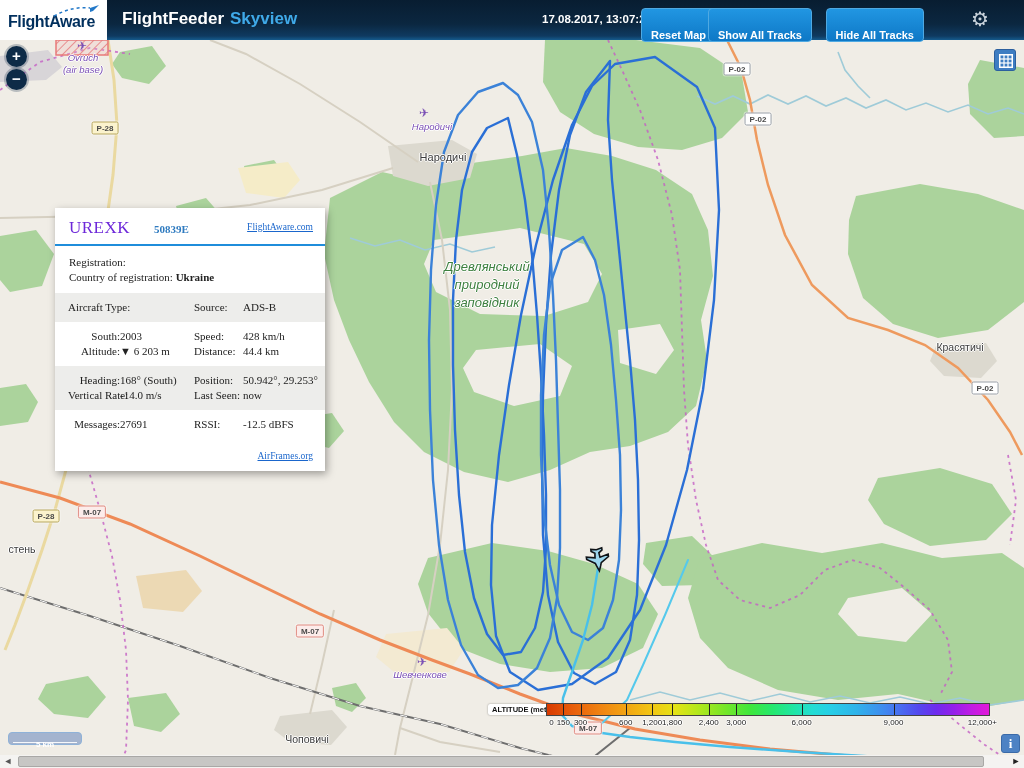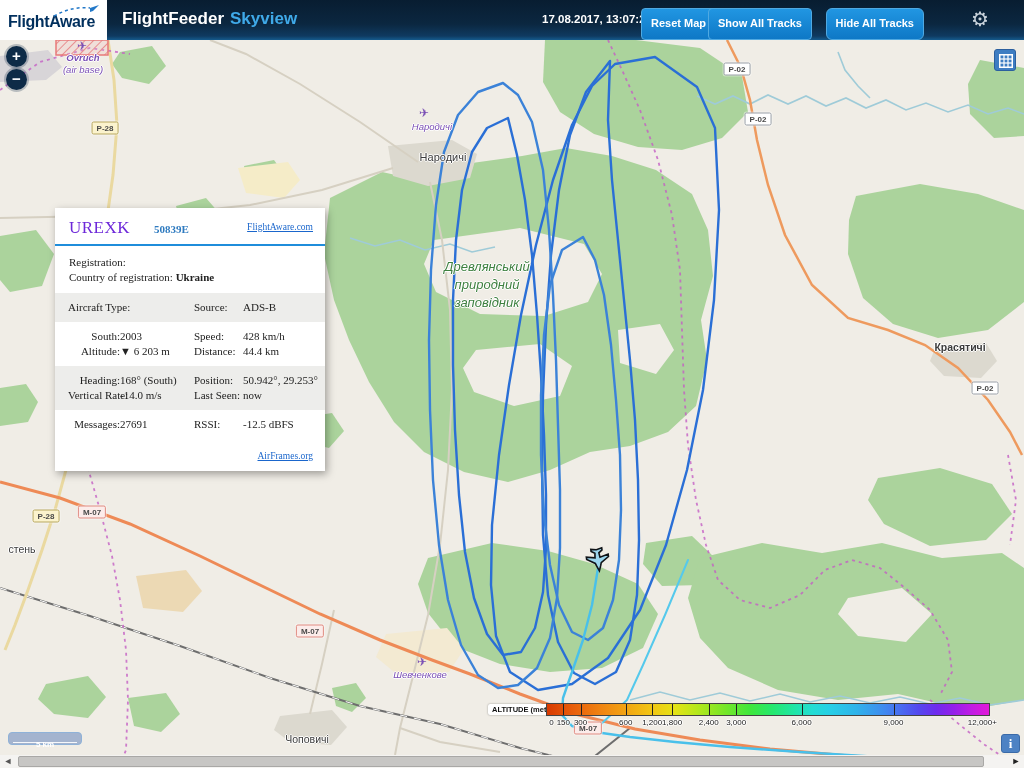--- a/index.html
+++ b/index.html
@@ -8,23 +8,23 @@
 
   
   #header { position:absolute; left:0; top:0; width:1024px; height:40px;
     background:linear-gradient(180deg,#081d31 0%,#0b2740 60%,#0f3a60 90%,#155a8c 100%); z-index:50; }
   #logo-box { position:absolute; left:0; top:0; width:107px; height:40px; background:#ffffff; }
   #logo-text { position:absolute; left:8px; top:13px; font-size:16px; font-weight:bold; color:#002f5d; letter-spacing:-0.4px; }
   #logo-swoosh { position:absolute; left:52px; top:2px; }
   #app-title { position:absolute; left:122px; top:9px; font-size:17px; font-weight:bold; color:#ffffff; }
   #app-title .sub { color:#3fa9e8; margin-left:6px; }
   #clock { position:absolute; right:372px; top:13px; font-size:11.5px; font-weight:bold; color:#ffffff; }
-  .hdr-btn { position:absolute; top:8px; height:32px; padding:4px 9px; font-size:11px; font-weight:bold; color:#ffffff;
+  .hdr-btn { position:absolute; top:8px; height:23px; padding:16px 9px; font-size:11px; font-weight:bold; color:#ffffff;
     background:linear-gradient(180deg,#2196e2,#0e78c6); border:1px solid #4fa9e2; border-radius:4px; line-height:21px; text-align:center; cursor:pointer; }
-  #btn-reset { right:308px; } #btn-show { right:212px; } #btn-hide { right:100px;border-radius:6px; }
+  #btn-reset { right:308px; } #btn-show { right:212px; } #btn-hide { right:100px; }
   #gear { position:absolute; right:35px; top:7px; font-size:20px; color:#c9d3dc; cursor:pointer; }
 
   
   #map { position:absolute; left:0; top:40px; width:1024px; height:715px; background:#f0ede6; overflow:hidden; }
   #map svg { position:absolute; left:0; top:0; }
   .maplabel { position:absolute; transform:translate(-50%,-50%); white-space:nowrap; color:#3c3c3c;
     text-shadow:1px 0 0 #fff,-1px 0 0 #fff,0 1px 0 #fff,0 -1px 0 #fff; }
   .town { font-size:10.5px; }
   .town-big { font-size:11px; }
   .air { color:#7a4fb5; font-style:italic; font-size:9.5px; }
@@ -185,33 +185,33 @@
         <polygon points="583,197 562,210 550,245 544,295 541,355 541,415 544,475 550,525 559,565 572,592 588,600 603,588 613,560 619,520 621,470 620,415 616,360 611,305 604,255 595,220" stroke="#3b82d8" stroke-width="2.4"></polygon>
         <polyline points="598,528 592,565 583,600 572,632 563,658 562,675 572,686 595,692 630,697 675,702 730,707 800,712 880,717 960,721 1024,724" stroke="#49c0ea" stroke-width="2.4"></polyline>
         <polyline points="688,520 665,575 643,625 627,660 600,685" stroke="#55c9ec" stroke-width="2"></polyline>
       </g>
 
       <g transform="translate(598,521) rotate(172)">
         <path d="M0,-10 L2,-5 L3,-2 L11,3 L11,5.5 L2.5,3.5 L2,8 L5.5,10.5 L5.5,12.5 L0,11.3 L-5.5,12.5 L-5.5,10.5 L-2,8 L-2.5,3.5 L-11,5.5 L-11,3 L-3,-2 L-2,-5 Z" fill="#9bd6ee" stroke="#101418" stroke-width="1.6"></path>
       </g>
     </svg>
 
-    <div class="maplabel air" style="left:83px; top:17px;font-weight:bold;">Ovruch</div>
+    <div class="maplabel air" style="left:83px; top:17px;">Ovruch</div>
     <div class="maplabel air" style="left:83px; top:29px;">(air base)</div>
     <div class="maplabel air-plane" style="left:82px; top:6px;">✈</div>
 
     <div class="maplabel air-plane" style="left:424px; top:73px;">✈</div>
     <div class="maplabel air" style="left:432px; top:86px;">Народичі</div>
     <div class="maplabel town-big" style="left:443px; top:117px;">Народичі</div>
 
     <div class="maplabel reserve" style="left:487px; top:227px;">Древлянський</div>
     <div class="maplabel reserve" style="left:487px; top:245px;">природний</div>
     <div class="maplabel reserve" style="left:487px; top:263px;">заповідник</div>
 
-    <div class="maplabel town" style="left:960px; top:307px;font-weight:bold;">Красятичі</div>
+    <div class="maplabel town" style="left:960px; top:307px;">Красятичі</div>
     <div class="maplabel town" style="left:307px; top:699px;">Чоповичі</div>
     <div class="maplabel town" style="left:22px; top:509px; transform:translate(-50%,-50%);">стень</div>
 
     <div class="maplabel air-plane" style="left:422px; top:622px;">✈</div>
     <div class="maplabel air" style="left:420px; top:634px;">Шевченкове</div>
 
     <div class="shield yellow" style="left:105px; top:88px;">P-28</div>
     <div class="shield white" style="left:737px; top:29px;">P-02</div>
     <div class="shield white" style="left:758px; top:79px;">P-02</div>
     <div class="shield white" style="left:985px; top:348px;">P-02</div>

